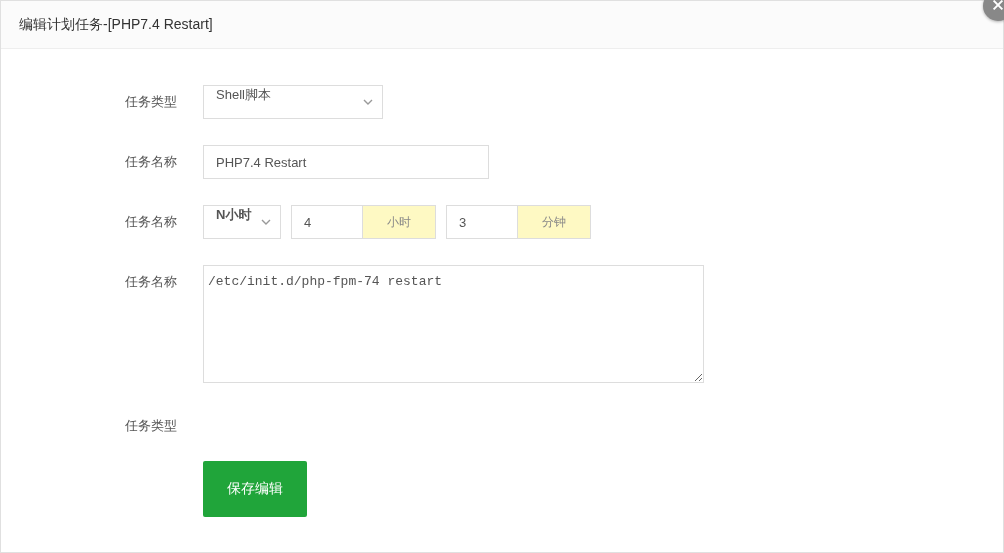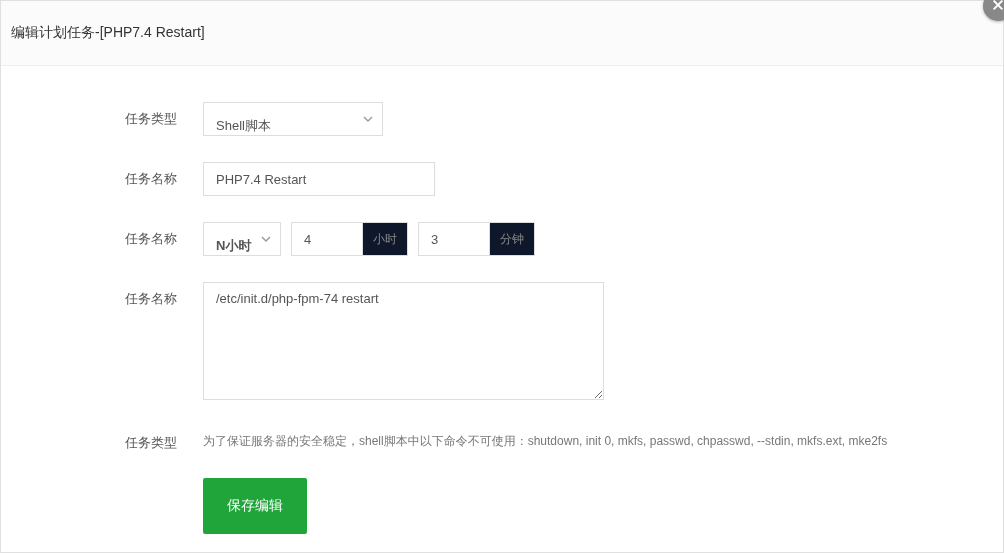--- a/index.html
+++ b/index.html
@@ -14,22 +14,22 @@
       color: #333;
     }
     .modal {
       width: 1004px;
       height: 553px;
       background: #fff;
       position: relative;
       border: 1px solid #e0e0e0;
     }
     .modal-header {
-      height: 65px;
-      padding: 0 10px;
+      height: 48px;
+      padding: 0 18px;
       display: flex;
       align-items: center;
       border-bottom: 1px solid #eee;
       background: #fbfbfb;
     }
     .modal-title {
       font-size: 14px;
       color: #333;
       font-weight: normal;
     }
@@ -81,21 +81,21 @@
     }
     .select-box {
       height: 34px;
       border: 1px solid #ddd;
       padding: 0 32px 0 12px;
       font-size: 13px;
       color: #555;
       background: #fff;
       cursor: pointer;
       display: flex;
-      align-items: flex-end;
+      align-items: flex-start;
       min-width: 180px;
     }
     .select-box.narrow {
       min-width: 78px;
       padding-right: 26px;
       font-weight: bold;
     }
     .select-arrow {
       position: absolute;
       right: 10px;
@@ -107,53 +107,53 @@
       width: 10px;
       height: 10px;
       display: block;
     }
     .input-text {
       height: 34px;
       border: 1px solid #ddd;
       padding: 0 12px;
       font-size: 13px;
       color: #555;
-      width: 232px;
+      width: 286px;
       outline: none;
     }
     .input-group {
       display: flex;
       border: 1px solid #ddd;
       height: 34px;
     }
     .input-group input {
       border: none;
       outline: none;
       padding: 0 12px;
       width: 70px;
       font-size: 13px;
       color: #555;
     }
     .input-group .suffix {
-      background: #0f172a;
+      background: #fef9c3;
       border-left: 1px solid #ddd;
-      padding: 0 10px;
+      padding: 0 24px;
       display: flex;
       align-items: center;
       font-size: 12px;
       color: #888;
     }
     .textarea-box {
-      width: 401px;
+      width: 501px;
       height: 118px;
       border: 1px solid #ddd;
-      padding: 8px 12px;
-      font-size: 13px;
-      color: #555;
-      font-family: Liberation Sans, sans-serif;
+      padding: 8px 4px;
+      font-size: 13px;
+      color: #555;
+      font-family: Liberation Mono, monospace;
       resize: both;
       outline: none;
     }
     .tip-text {
       font-size: 12px;
       color: #777;
       line-height: 1.6;
       padding-top: 6px;
     }
     .btn-save {
@@ -238,23 +238,20 @@
 
     <div class="form-row">
       <div class="form-label">任务名称</div>
       <div class="form-control">
         <textarea class="textarea-box" style="">/etc/init.d/php-fpm-74 restart</textarea>
       </div>
     </div>
 
     <div class="form-row">
       <div class="form-label">任务类型</div>
-      <div class="form-control">
-        <div class="tip-text">为了保证服务器的安全稳定，shell脚本中以下命令不可使用：shutdown, init 0, mkfs, passwd, chpasswd, --stdin, mkfs.ext, mke2fs</div>
-      </div>
     </div>
 
     <div class="form-row">
       <div class="form-label"></div>
       <div class="form-control">
         <button class="btn-save">保存编辑</button>
       </div>
     </div>
 
   </div>

